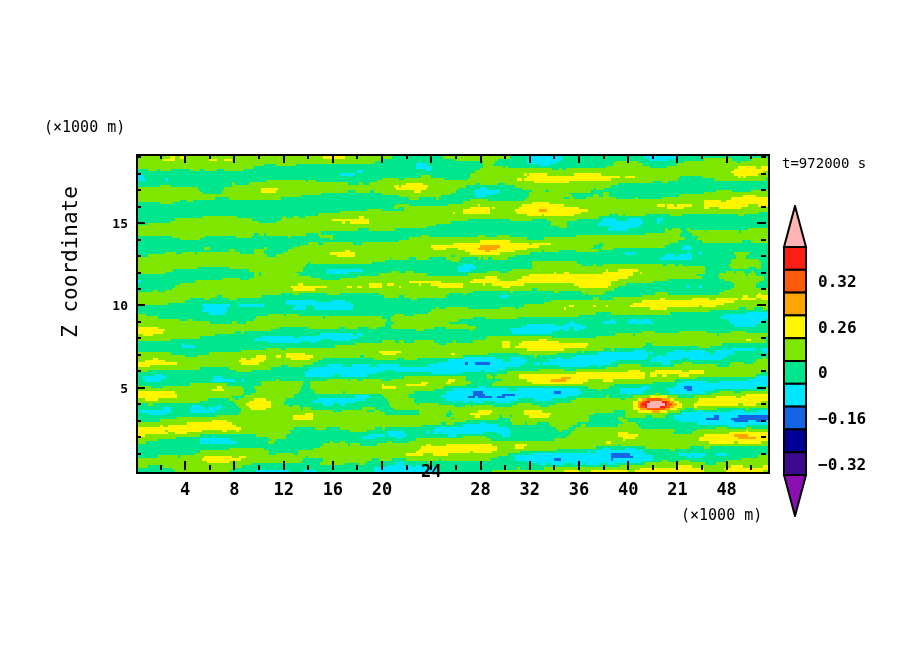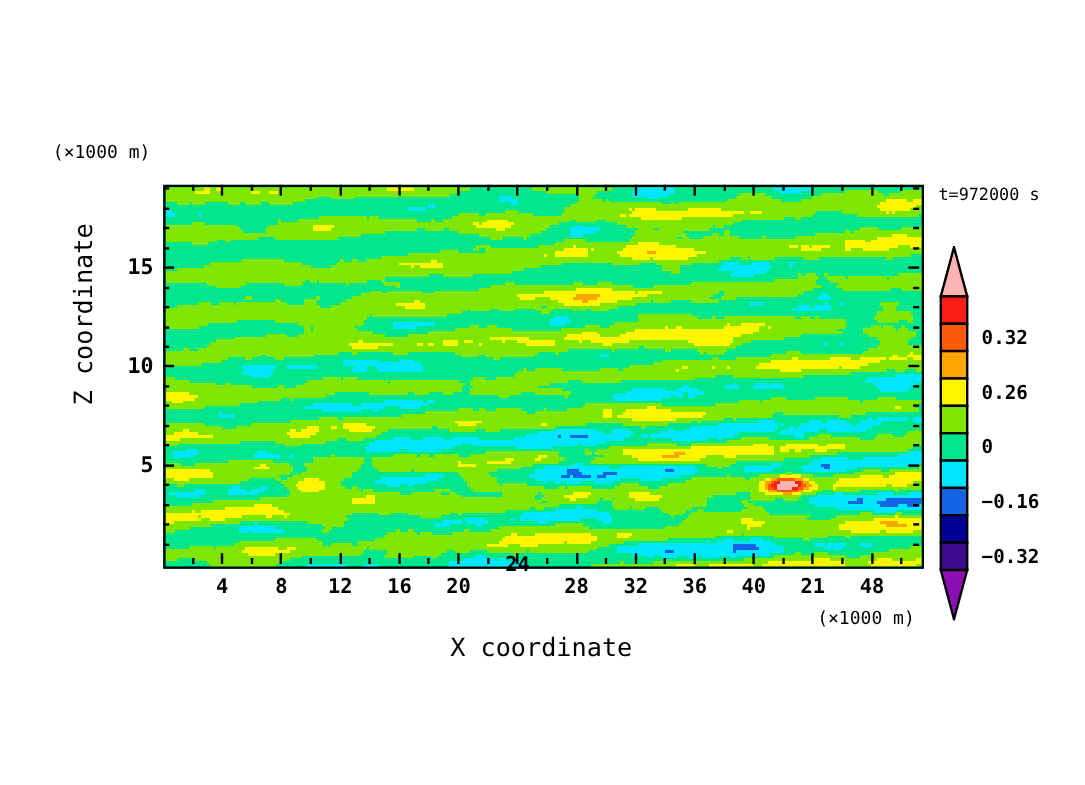--- a/index.html
+++ b/index.html
@@ -103,21 +103,21 @@
     font-size: 17px;
     font-family: "DejaVu Sans Mono", monospace;
     font-weight: bold;
     color: #000;
     text-align: center;
     transform: translateX(-50%);
     white-space: nowrap;
   }
   .yticklabel {
     position: absolute;
-    font-size: 18px;
+    font-size: 13px;
     font-family: "DejaVu Sans Mono", monospace;
     font-weight: bold;
     color: #000;
     text-align: right;
     transform: translateY(-50%);
     white-space: nowrap;
   }
 
   
   .xaxis-title {
@@ -1609,21 +1609,20 @@
       <div class="tick tick-y-minor" style="left: 136px; top: 205.667px;"></div>
       <div class="tick tick-y-minor" style="left: 761px; top: 205.667px;"></div>
       <div class="tick tick-y-minor" style="left: 136px; top: 189.208px;"></div>
       <div class="tick tick-y-minor" style="left: 761px; top: 189.208px;"></div>
       <div class="tick tick-y-minor" style="left: 136px; top: 172.75px;"></div>
       <div class="tick tick-y-minor" style="left: 761px; top: 172.75px;"></div>
       <div class="tick tick-y-minor" style="left: 136px; top: 156.292px;"></div>
       <div class="tick tick-y-minor" style="left: 761px; top: 156.292px;"></div>
     </div>
 
-  <div class="xaxis-title">X coordinate</div>
   <div class="yaxis-title">Z coordinate</div>
 
   <div class="unit-bottomright">(×1000 m)</div>
 
   <div class="colorbar">
     <svg class="cb-svg" id="cb-svg" width="26" height="312" viewBox="0 0 26 312">
         <path d="M13,1 L24,42 L2,42 Z" fill="#ffb3b3" stroke="#000" stroke-width="2" stroke-linejoin="miter"></path>
         <rect x="2" y="42" width="22" height="22.8" fill="#fa1e14" stroke="#000" stroke-width="2"></rect>
         <rect x="2" y="64.8" width="22" height="22.8" fill="#fa5a0a" stroke="#000" stroke-width="2"></rect>
         <rect x="2" y="87.6" width="22" height="22.8" fill="#ffa500" stroke="#000" stroke-width="2"></rect>

